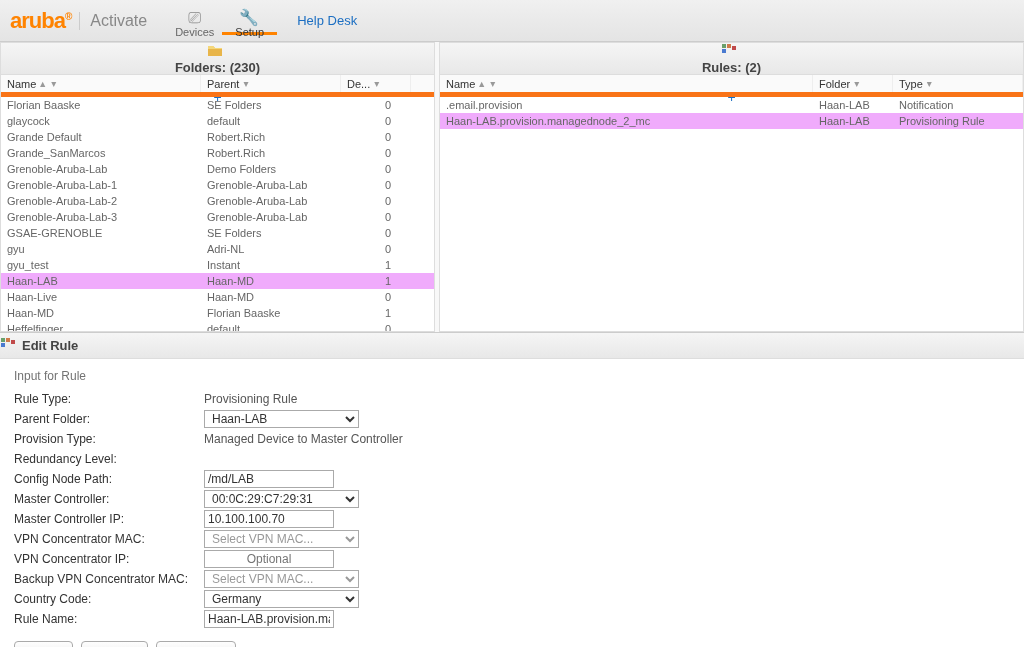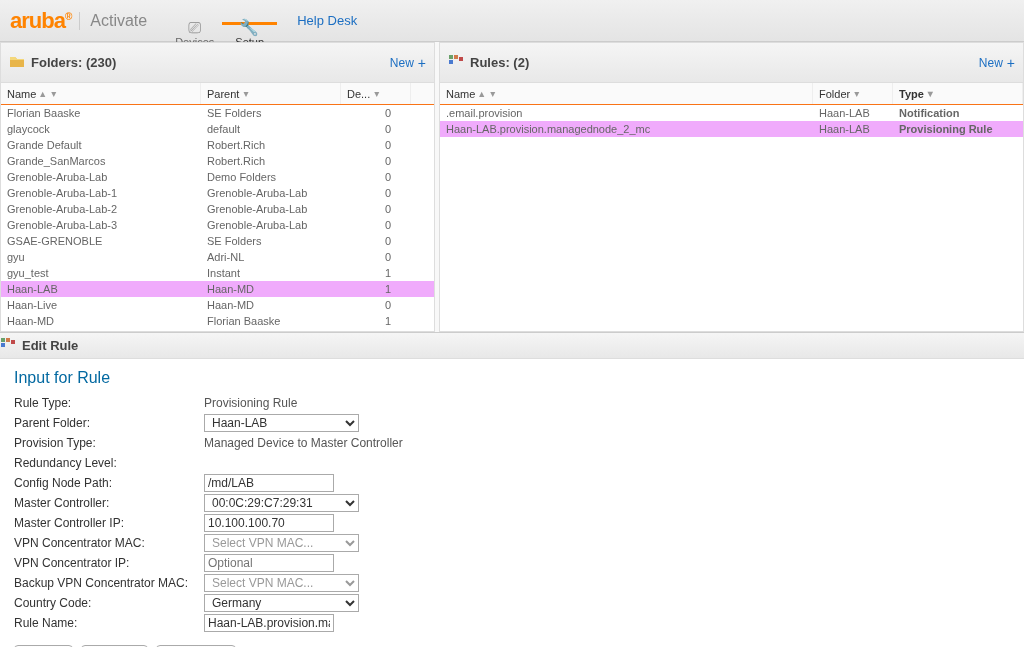--- a/index.html
+++ b/index.html
@@ -1,72 +1,72 @@
 <!DOCTYPE html>
 <html><head>
 <meta charset="utf-8">
 <style>
   * { box-sizing: border-box; margin: 0; padding: 0; }
   body { font-family: Arial, Helvetica, sans-serif; font-size: 12px; color: #555; background: #f8f8f8; width: 1024px; height: 647px; overflow: hidden; }
   
   
-  .header { height: 42px; background: linear-gradient(#f0f0f0, #e4e4e4); border-bottom: 1px solid #ccc; display: flex; align-items: center; padding: 16px 10px; }
+  .header { height: 42px; background: linear-gradient(#f0f0f0, #e4e4e4); border-bottom: 1px solid #ccc; display: flex; align-items: center; padding: 6px 10px; }
   .logo { font-size: 22px; font-weight: bold; color: #ff8300; letter-spacing: -1px; }
   .logo .reg { font-size: 10px; vertical-align: super; }
   .activate { font-size: 16px; color: #888; margin-left: 8px; border-left: 1px solid #ccc; padding-left: 10px; }
   .nav-tabs { display: flex; margin-left: 20px; height: 100%; align-items: flex-start;}
   .nav-tab { width: 55px; text-align: center; font-size: 11px; color: #666; padding-top: 4px; cursor: pointer; height:100%;}
   .nav-tab.active { border-bottom: 3px solid #ff8300; color:#333;}
   .nav-tab .icon { font-size: 16px; display: block; line-height: 16px; color:#888;}
   .help-desk { color: #1b6ec2; margin-left: 20px; font-size: 13px; cursor: pointer; }
 
   
   .panels { display: flex; height: 290px; }
   .panel { background: #fff; border: 1px solid #ddd; display: flex; flex-direction: column; }
   .panel-left { width: 435px; }
   .panel-right { flex: 1; margin-left: 4px; }
-  .panel-head { background: linear-gradient(#f5f5f5,#e8e8e8); border-bottom:1px solid #ddd; height: 40px; display:flex; align-items:center; padding: 0 8px; font-size:13px; color:#444; }
+  .panel-head { background: linear-gradient(#f5f5f5,#e8e8e8); border-bottom:1px solid #ddd; height: 32px; display:flex; align-items:center; padding: 0 8px; font-size:13px; color:#444;flex-direction:column; }
   .panel-head .icon { margin-right: 6px; font-size:14px;}
   .panel-head .title { font-weight: bold; }
   .panel-head .spacer { flex:1; }
   .panel-head .new { color:#1b6ec2; font-size:12px; cursor:pointer; margin-right:4px;}
   .panel-head .plus { color:#1b6ec2; font-size:14px; cursor:pointer;}
   
   
-  .thead { display:flex; border-bottom:1px solid #f97316; background:#fafafa; height:22px; align-items:center; font-size:11px; color:#333; }
+  .thead { display:flex; border-bottom:5px solid #f97316; background:#fafafa; height:22px; align-items:center; font-size:11px; color:#333; }
   .thead .th { padding: 0 6px; display:flex; align-items:center; border-right:1px solid #eee; height:100%;}
   .thead .sort { font-size:9px; color:#999; margin-left:2px;}
   .thead .filter { font-size:10px; color:#999; margin-left:4px;}
   .tbody { overflow-y:auto; flex:1; }
   .row { display:flex; height:16px; align-items:center; font-size:11px; color:#666; }
   .row.sel { background:#f0abfc; }
   .row .td { padding:0 6px; overflow:hidden; white-space:nowrap; }
   
   .folders .c-name { width:200px; }
   .folders .c-parent { width:140px; }
   .folders .c-dev { width:70px; text-align:right; padding-right:20px;}
   .folders .thead .c-dev {text-align:left; padding-right:6px;}
 
   .rules .c-name { flex:1; min-width:240px;}
   .rules .c-folder { width:80px; }
-  .rules .c-type { width:130px;font-weight:bold; }
+  .rules .c-type { width:130px; }
 
   
   .edit-panel { border-top:1px solid #ccc; background:#fff; padding-bottom:6px;}
   .edit-head { background: linear-gradient(#f5f5f5,#e8e8e8); border-bottom:1px solid #ddd; height:26px; display:flex; align-items:center; padding:0 0; font-size:13px; color:#444; font-weight:bold;}
   .edit-head .icon { margin-right:6px; font-size:14px;}
-  .section-title { padding: 10px 14px 6px; font-size:16px; color:#0369a1;}
+  .section-title { padding: 10px 14px 6px; font-size:12px; color:#737373;}
   .form { padding: 0 14px; }
   .frow { display:flex; align-items:center; height: 20px; font-size:12px;}
   .frow .flabel { width:190px; color:#333;}
   .frow .fval { color:#555;}
   .frow select, .frow input { font-size:12px; border:1px solid #aaa; height:18px; padding:0 3px; background:#fff; color:#333;}
   .frow select { width:155px; }
   .frow input { width:130px; }
-  .frow input.placeholder { color:#a21caf; }
+  .frow input.placeholder { color:#a21caf;text-align:center; }
   
   .buttons { padding: 12px 14px 0; display:flex; gap:8px;}
   .btn { background:linear-gradient(#fefefe,#e6e6e6); border:1px solid #aaa; border-radius:4px; padding:4px 14px; font-size:12px; color:#444; cursor:pointer;}
   .btn.disabled { color:#aaa; }
 
   svg.folder-icon { width:16px; height:14px; }
   svg.rules-icon { width:16px; height:14px; }
 </style>
 </head>
 <body>

